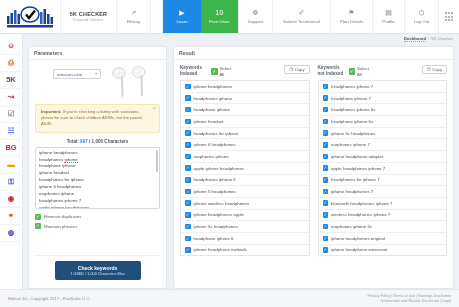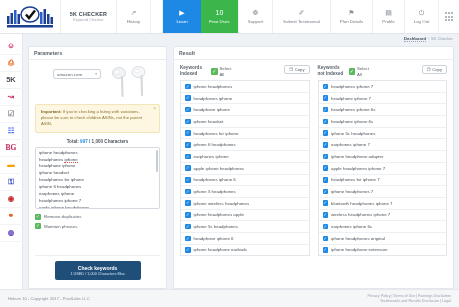--- a/index.html
+++ b/index.html
@@ -287,21 +287,21 @@
       <div class="sb-item">
         <span class="sb-ico" style="color: rgb(214, 51, 108);">↝</span>
       </div>
       <div class="sb-item">
         <span class="sb-ico" style="color: rgb(134, 142, 150);">☑</span>
       </div>
       <div class="sb-item">
         <span class="sb-ico" style="color: rgb(76, 110, 245);">☷</span>
       </div>
       <div class="sb-item">
-        <span class="sb-ico" style="color: rgb(194, 37, 92); font-family: Liberation Serif, serif;">BG</span>
+        <span class="sb-ico" style="color: rgb(194, 37, 92);">BG</span>
       </div>
       <div class="sb-item">
         <span class="sb-ico" style="color: rgb(245, 159, 0);">▬</span>
       </div>
       <div class="sb-item">
         <span class="sb-ico" style="color: rgb(54, 79, 199);">⚿</span>
       </div>
       <div class="sb-item">
         <span class="sb-ico" style="color: rgb(201, 42, 42);">◉</span>
       </div>

